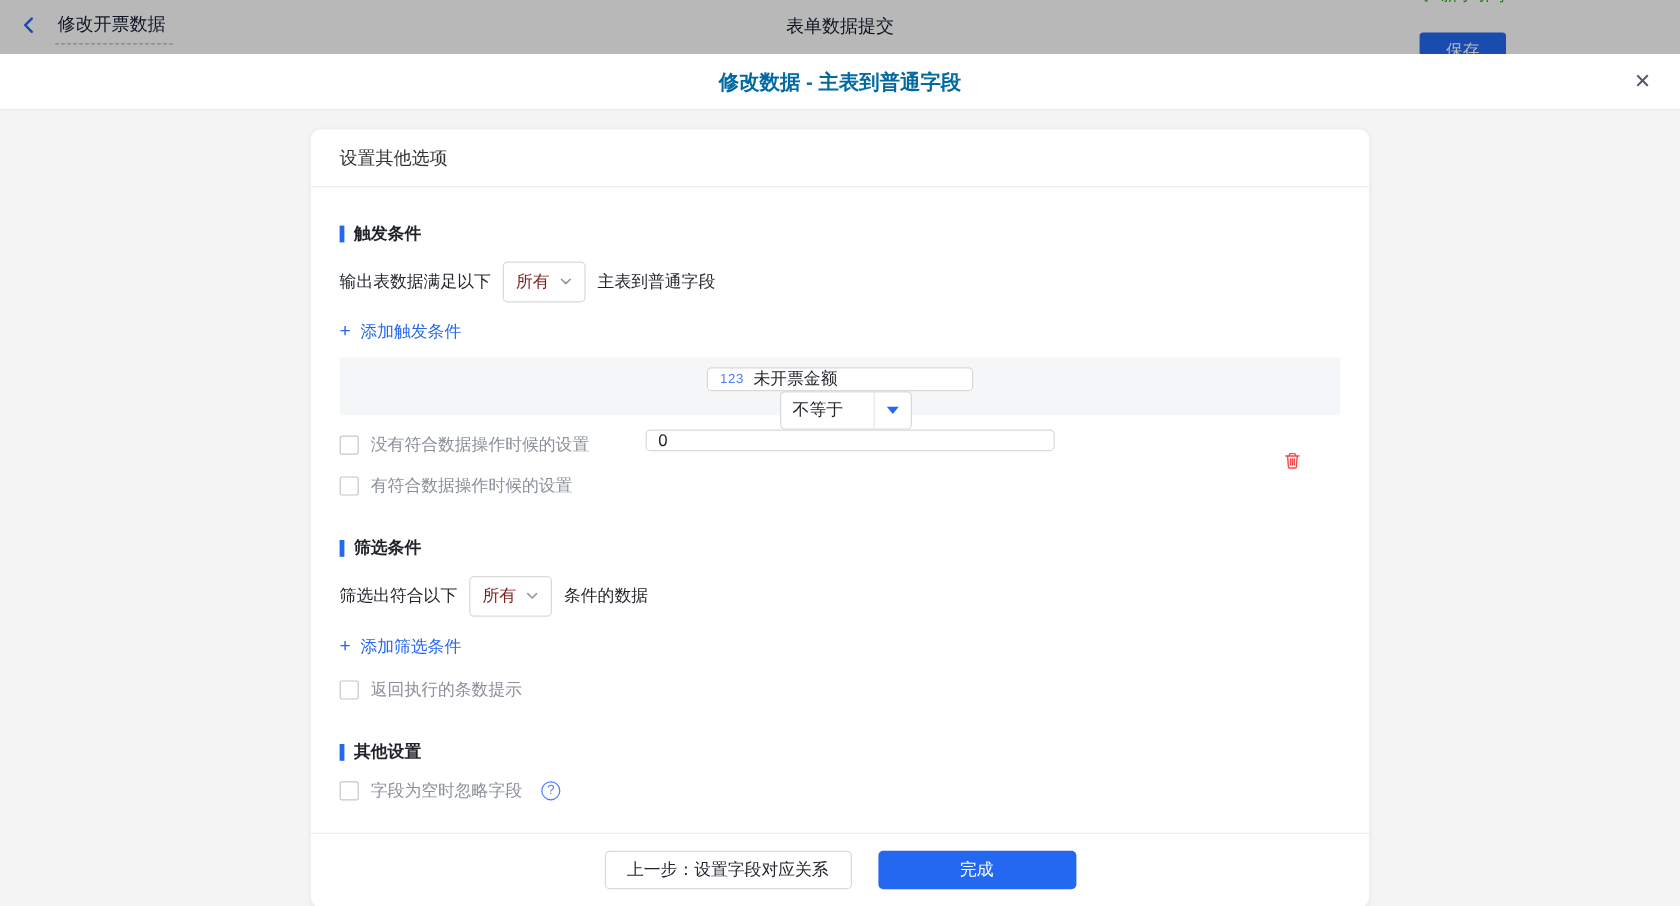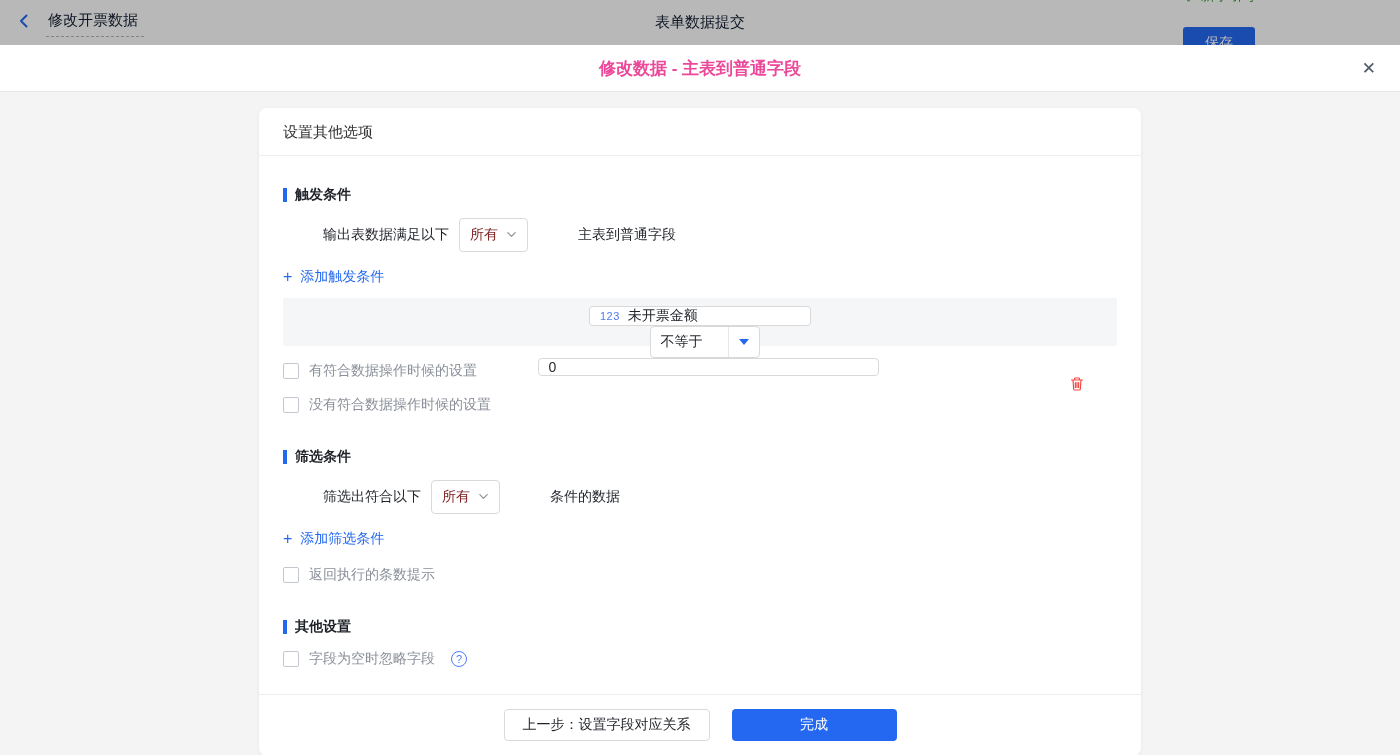--- a/index.html
+++ b/index.html
@@ -31,21 +31,21 @@
     background:#2468f2; color:#fff; font-size:14px; border:none;
     height:32px; padding:0 22px; border-radius:3px; cursor:pointer;
   }
 
   
   .modal-header {
     position:relative; height:47px; background:#fff;
     border-bottom:1px solid #e5e6e8;
     display:flex; align-items:center; justify-content:center;
   }
-  .modal-title { font-size:17px; font-weight:700; color:#ec4899; }
+  .modal-title { font-size:17px; font-weight:700; color:#0369a1; }
   .modal-close {
     position:absolute; right:24px; top:50%; transform:translateY(-50%);
     font-size:17px; color:#4e5969; cursor:pointer; line-height:1;
   }
 
   
   .modal-body { height:663px; background:#f4f4f5; padding-top:16px; }
   .card {
     width:882px; margin:0 auto; background:#fff; border-radius:8px;
     box-shadow:0 1px 4px rgba(0,0,0,0.06);
@@ -54,21 +54,21 @@
     padding:15px 24px 13px; font-size:15px; color:#333;
     border-bottom:1px solid #ebedf0;
   }
   .card-content { padding:30px 24px 22px; }
 
   .section-title { display:flex; align-items:center; gap:8px; margin-bottom:14px; }
   .section-bar { width:4px; height:14px; background:#2468f2; }
   .section-label { font-size:14px; font-weight:700; color:#1f2329; }
 
   .inline-row { display:flex; align-items:center; gap:10px; margin-bottom:14px; }
-  .inline-text { font-size:14px; color:#1f2329;margin-left:40px; }
+  .inline-text { font-size:14px; color:#1f2329; }
 
   .mini-select {
     display:flex; align-items:center; gap:8px; height:34px; padding:0 10px;
     border:1px solid #d9d9d9; border-radius:4px; background:#fff; cursor:pointer;
   }
   .mini-select .val { font-size:14px; color:#7f1d1d; }
 
   .add-link {
     display:inline-flex; align-items:center; gap:8px; color:#2468f2;
     font-size:14px; cursor:pointer; margin:2px 0 12px;
@@ -213,25 +213,25 @@
         <div class="value-input">0</div>
         <span class="trash">
           <svg width="16" height="16" viewBox="0 0 16 16">
               <path d="M2.5 4h11M5.5 4V2.8c0-.4.3-.8.8-.8h3.4c.5 0 .8.4.8.8V4M4 4l.7 9.2c0 .5.4.8.8.8h5c.4 0 .8-.3.8-.8L12 4M6.4 6.5v5M8 6.5v5M9.6 6.5v5" fill="none" stroke="#f54a45" stroke-width="1.2" stroke-linecap="round" stroke-linejoin="round"></path>
             </svg>
         </span>
       </div>
 
       <div class="check-row">
         <span class="checkbox"></span>
+        <span class="check-label">没有符合数据操作时候的设置</span>
+      </div>
+      <div class="check-row">
+        <span class="checkbox"></span>
         <span class="check-label">有符合数据操作时候的设置</span>
-      </div>
-      <div class="check-row">
-        <span class="checkbox"></span>
-        <span class="check-label">没有符合数据操作时候的设置</span>
       </div>
 
       
       <div class="section-title section-gap">
         <span class="section-bar"></span>
         <span class="section-label">筛选条件</span>
       </div>
 
       <div class="inline-row">
         <span class="inline-text">筛选出符合以下</span>

